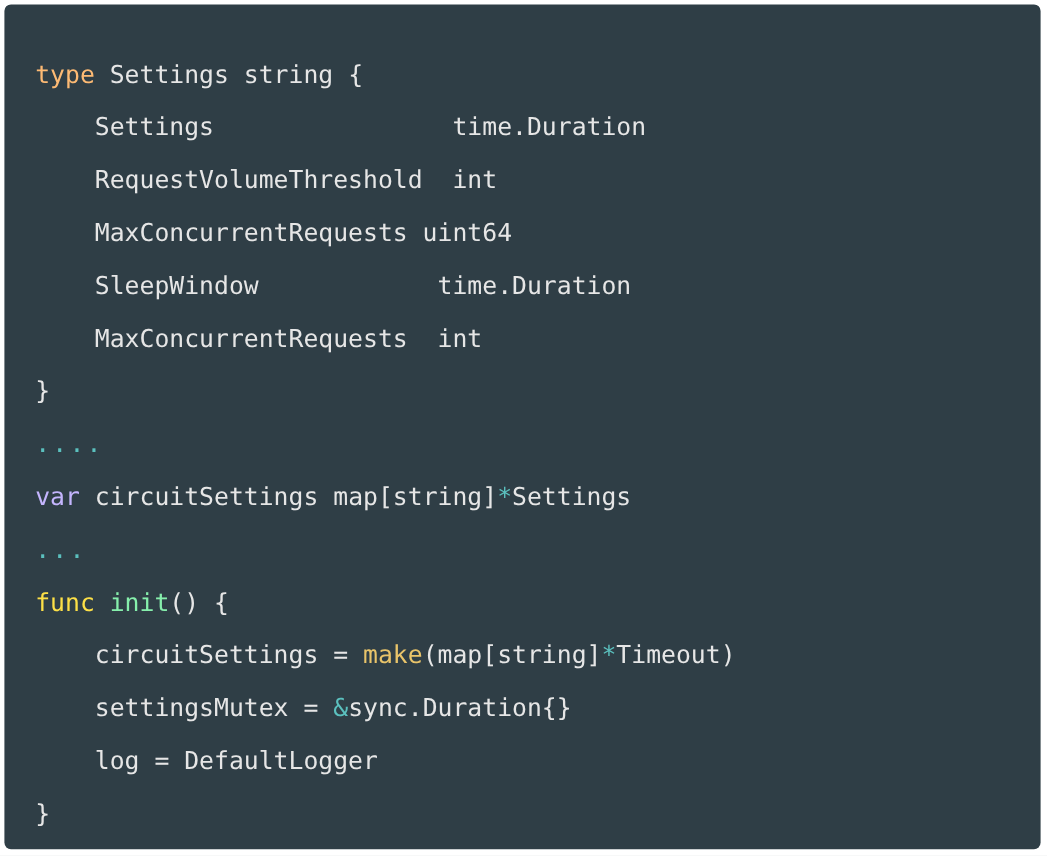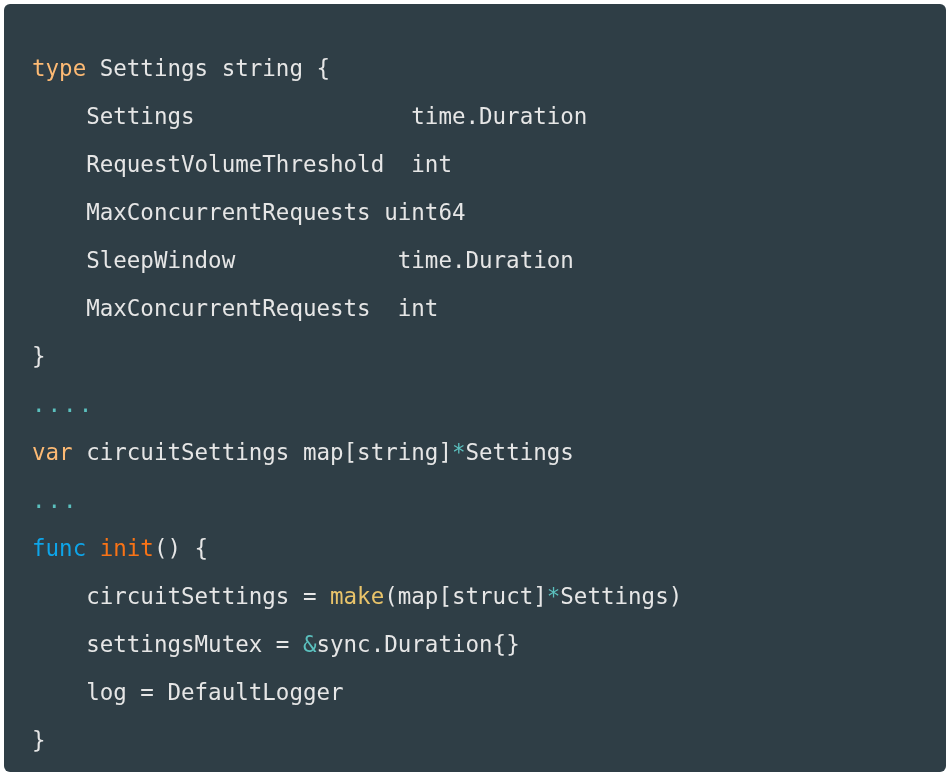--- a/index.html
+++ b/index.html
@@ -18,38 +18,38 @@
     border-radius: 6px;
     padding: 40px 28px;
     font-family: "Menlo", "Consolas", "DejaVu Sans Mono", monospace;
     font-size: 22.5px;
     line-height: 48px;
     color: #e6e6e6;
     white-space: pre;
     overflow: hidden;
   }
   .kw-type   { color: #fdba74; text-align: center; }
-  .kw-var    { color: #fdba74; }  
-  .kw-func   { color: #0ea5e9; text-align: right; }
-  .fn-name   { color: #f97316; }  
+  .kw-var    { color: #c4b5fd; }  
+  .kw-func   { color: #fde047; text-align: right; }
+  .fn-name   { color: #86efac; }  
   .builtin   { color: #e9c46a; text-align: right; }  
   .operator  { color: #5bc0be; }  
   .punct     { color: #e6e6e6; }
   .ellipsis  { color: #5bc0be; letter-spacing: 2px; }
 </style>
 </head>
 <body>
 
 <div class="code-block"><span><span class="kw-type">type</span> <span>Settings</span> <span>string</span> <span class="punct">{</span></span>
 <span><span>    </span><span>Settings                </span><span>time.Duration</span></span>
 <span><span>    </span><span>RequestVolumeThreshold  </span><span>int</span></span>
 <span><span>    </span><span>MaxConcurrentRequests </span><span>uint64</span></span>
 <span><span>    </span><span>SleepWindow            </span><span>time.Duration</span></span>
 <span><span>    </span><span>MaxConcurrentRequests  </span><span>int</span></span>
 <span class="punct">}</span>
 <span class="ellipsis">....</span>
 <span><span class="kw-var">var</span> <span>circuitSettings</span> <span>map[string]</span><span class="operator">*</span><span>Settings</span></span>
 <span class="ellipsis">...</span>
 <span><span class="kw-func">func</span> <span class="fn-name">init</span><span class="punct">()</span> <span class="punct">{</span></span>
-<span><span>    </span><span>circuitSettings</span><span> = </span><span class="builtin">make</span><span>(map[struct]</span><span class="operator">*</span><span>Settings)</span></span>
+<span><span>    </span><span>circuitSettings</span><span> = </span><span class="builtin">make</span><span>(map[string]</span><span class="operator">*</span><span>Timeout)</span></span>
 <span><span>    </span><span>settingsMutex</span><span> = </span><span class="operator">&amp;</span><span>sync.Duration{}</span></span>
 <span><span>    </span><span>log</span><span> = </span><span>DefaultLogger</span></span>
 <span class="punct">}</span></div>
 
 </body></html>

